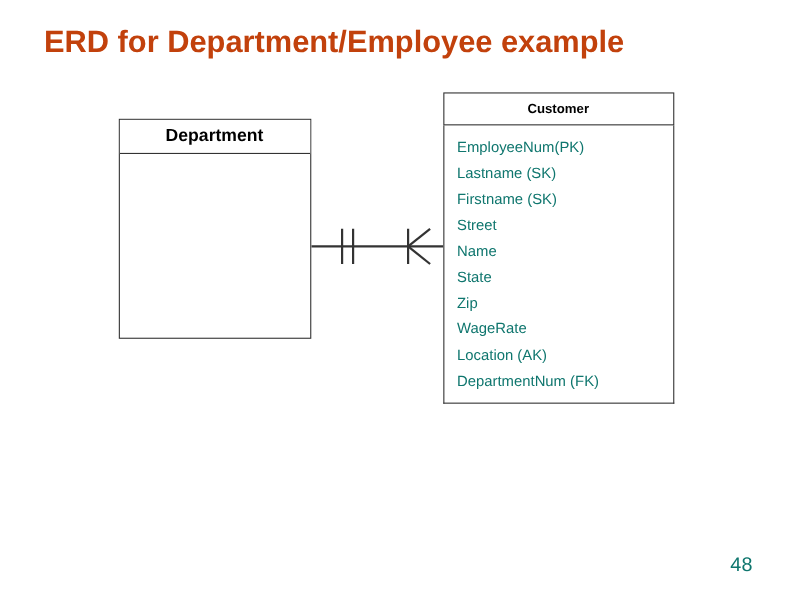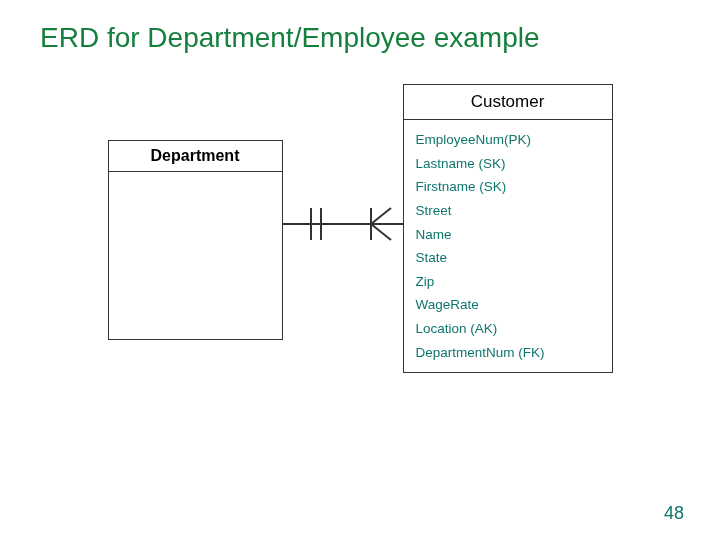--- a/index.html
+++ b/index.html
@@ -7,43 +7,43 @@
       width: 720px;
       height: 540px;
       background: #ffffff;
       font-family: Arial, sans-serif;
       overflow: hidden;
       position: relative;
     }
 
     .page-title {
       font-size: 28px;
-      font-weight: normal;
-      color: #15803d;
+      font-weight: bold;
+      color: #c2410c;
       padding: 22px 0 0 40px;
     }
 
     .diagram-area {
       display: flex;
       flex-direction: row;
       align-items: flex-start;
       justify-content: center;
       margin-top: 30px;
       gap: 0px;
       position: relative;
     }
 
     
     .entity-department {
       border: 1.5px solid #333;
       width: 175px;
       min-height: 200px;
       display: flex;
       flex-direction: column;
-      margin-top: 56px;
+      margin-top: 24px;
     }
 
     .entity-header {
       background: #fff;
       border-bottom: 1.5px solid #333;
       text-align: center;
       font-size: 16px;
       font-weight: bold;
       padding: 6px 4px;
     }
@@ -81,22 +81,22 @@
 
     .customer-wrapper {
       display: flex;
       flex-direction: column;
       align-items: center;
     }
 
     .customer-label-box {
       border: 1.5px solid #333;
       text-align: center;
-      font-size: 17px;
-      font-weight: normal;
+      font-size: 12px;
+      font-weight: bold;
       padding: 7px 30px;
       margin-bottom: 0;
       width: 210px;
     }
 
     .customer-entity-body {
       border: 1.5px solid #333;
       border-top: none;
       width: 210px;
       padding: 8px 12px;

